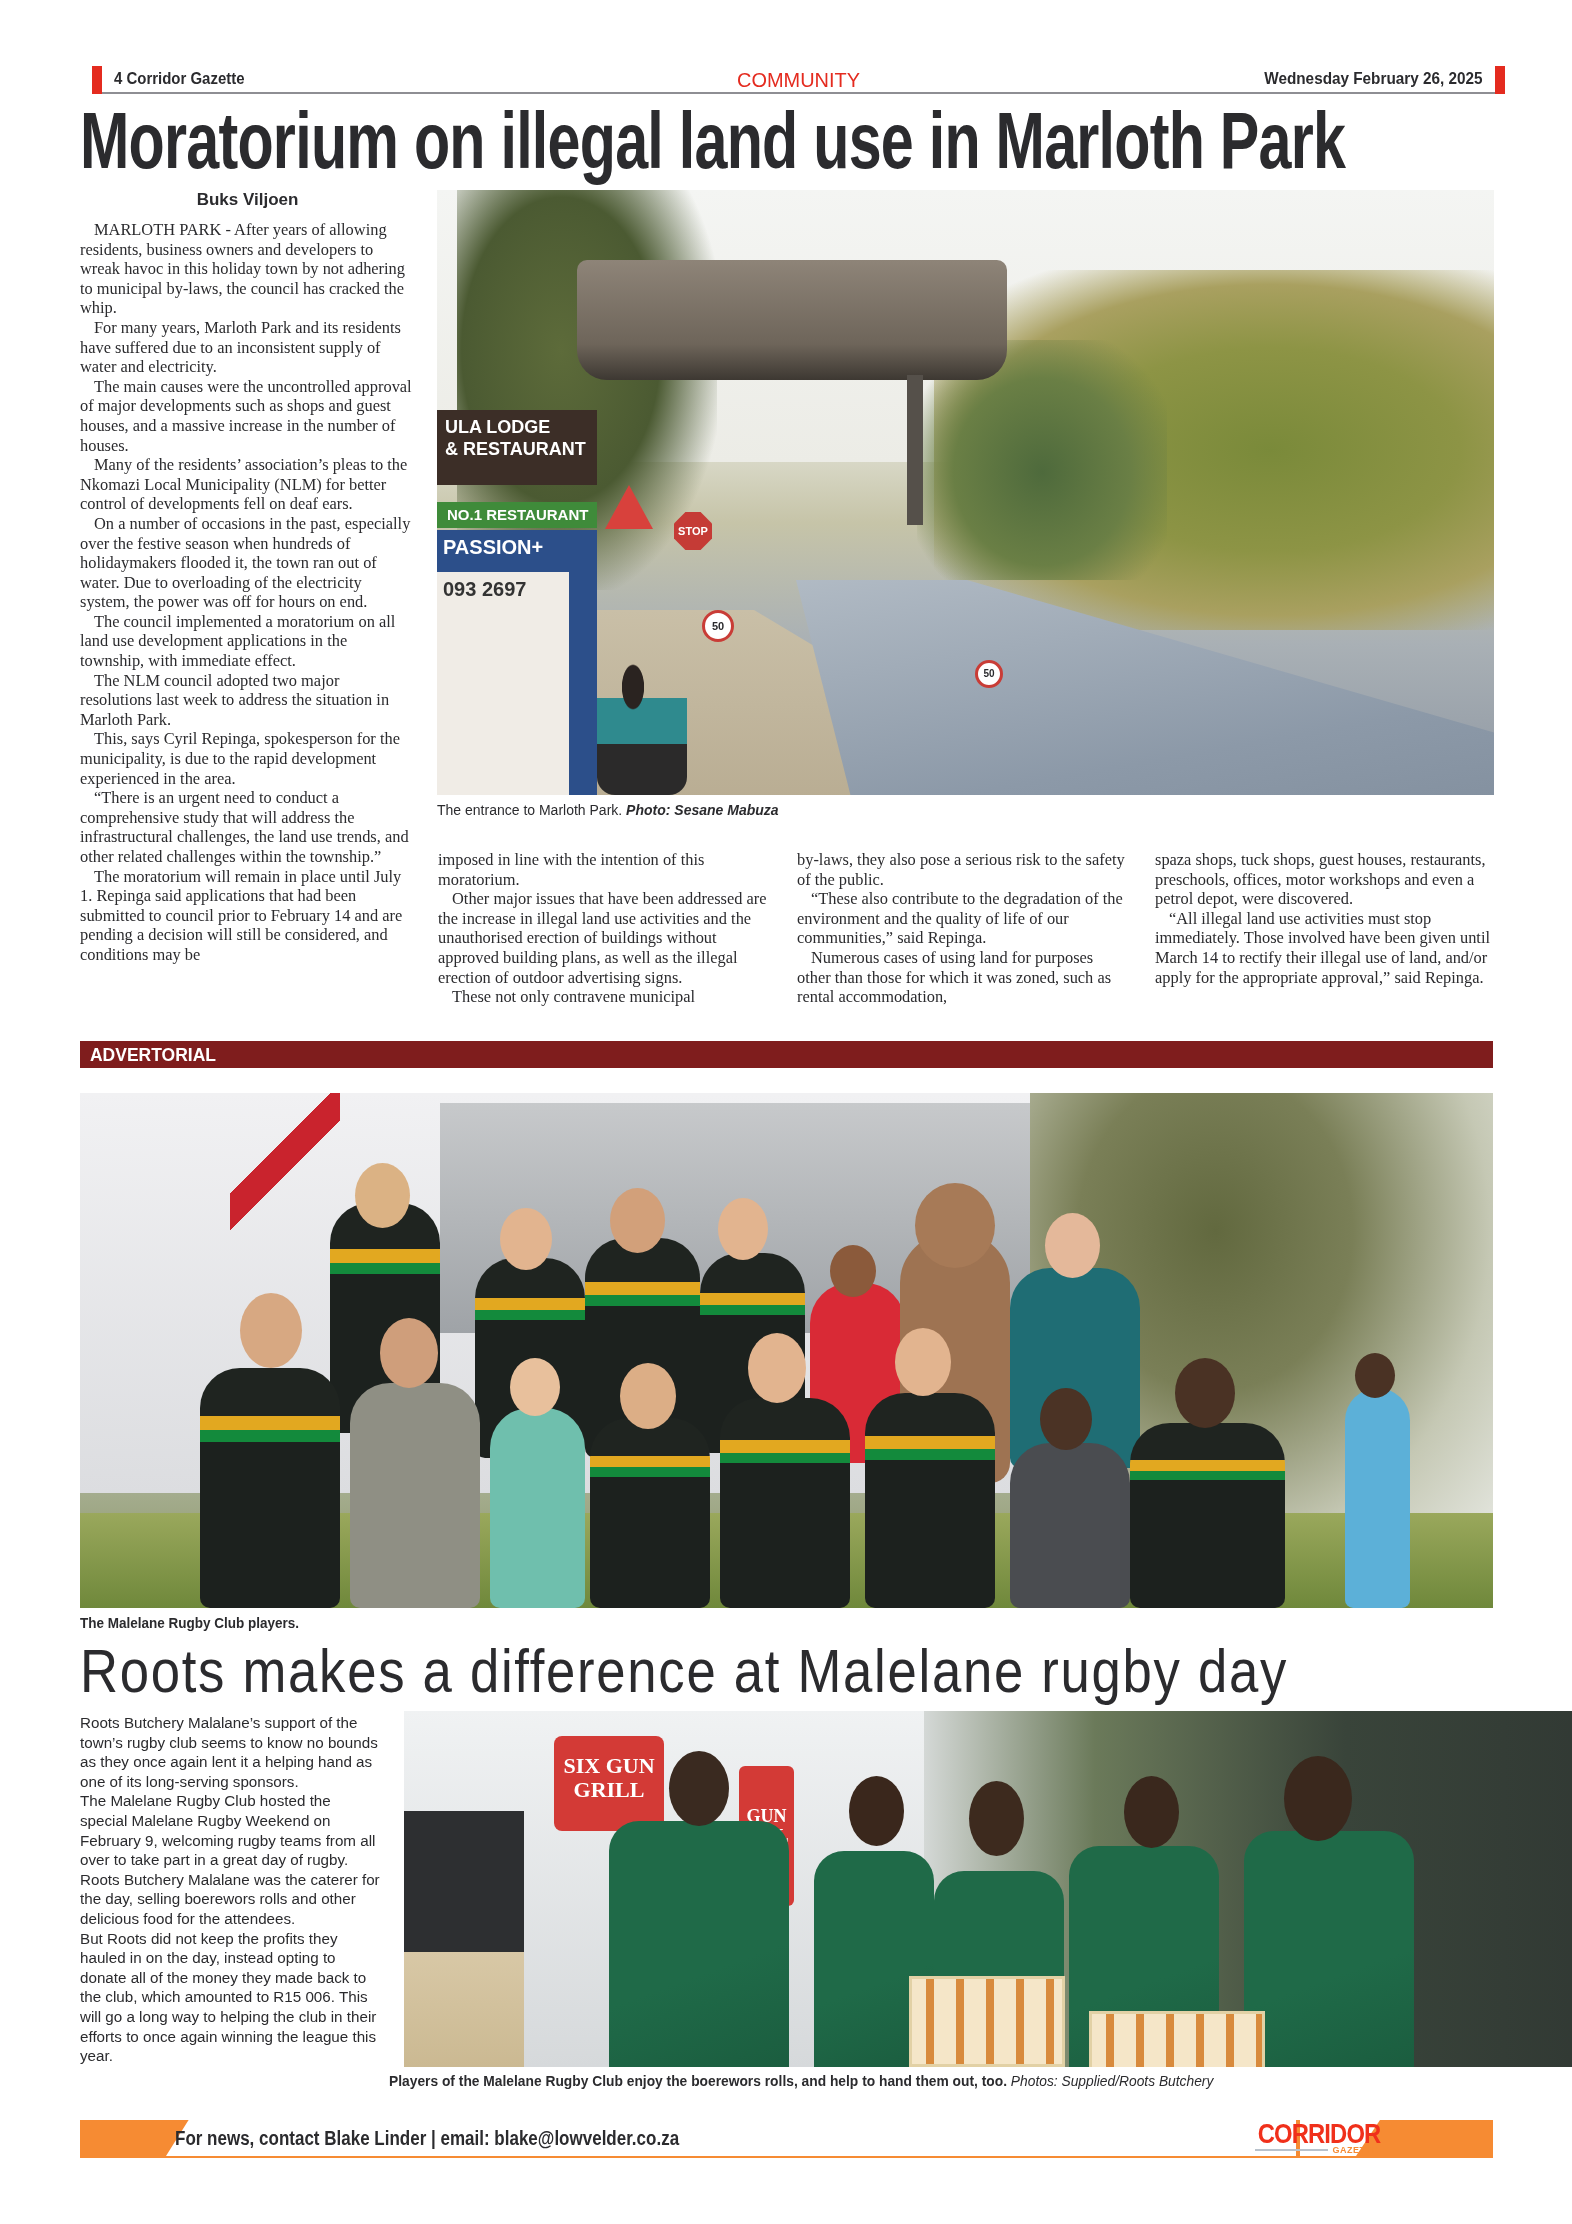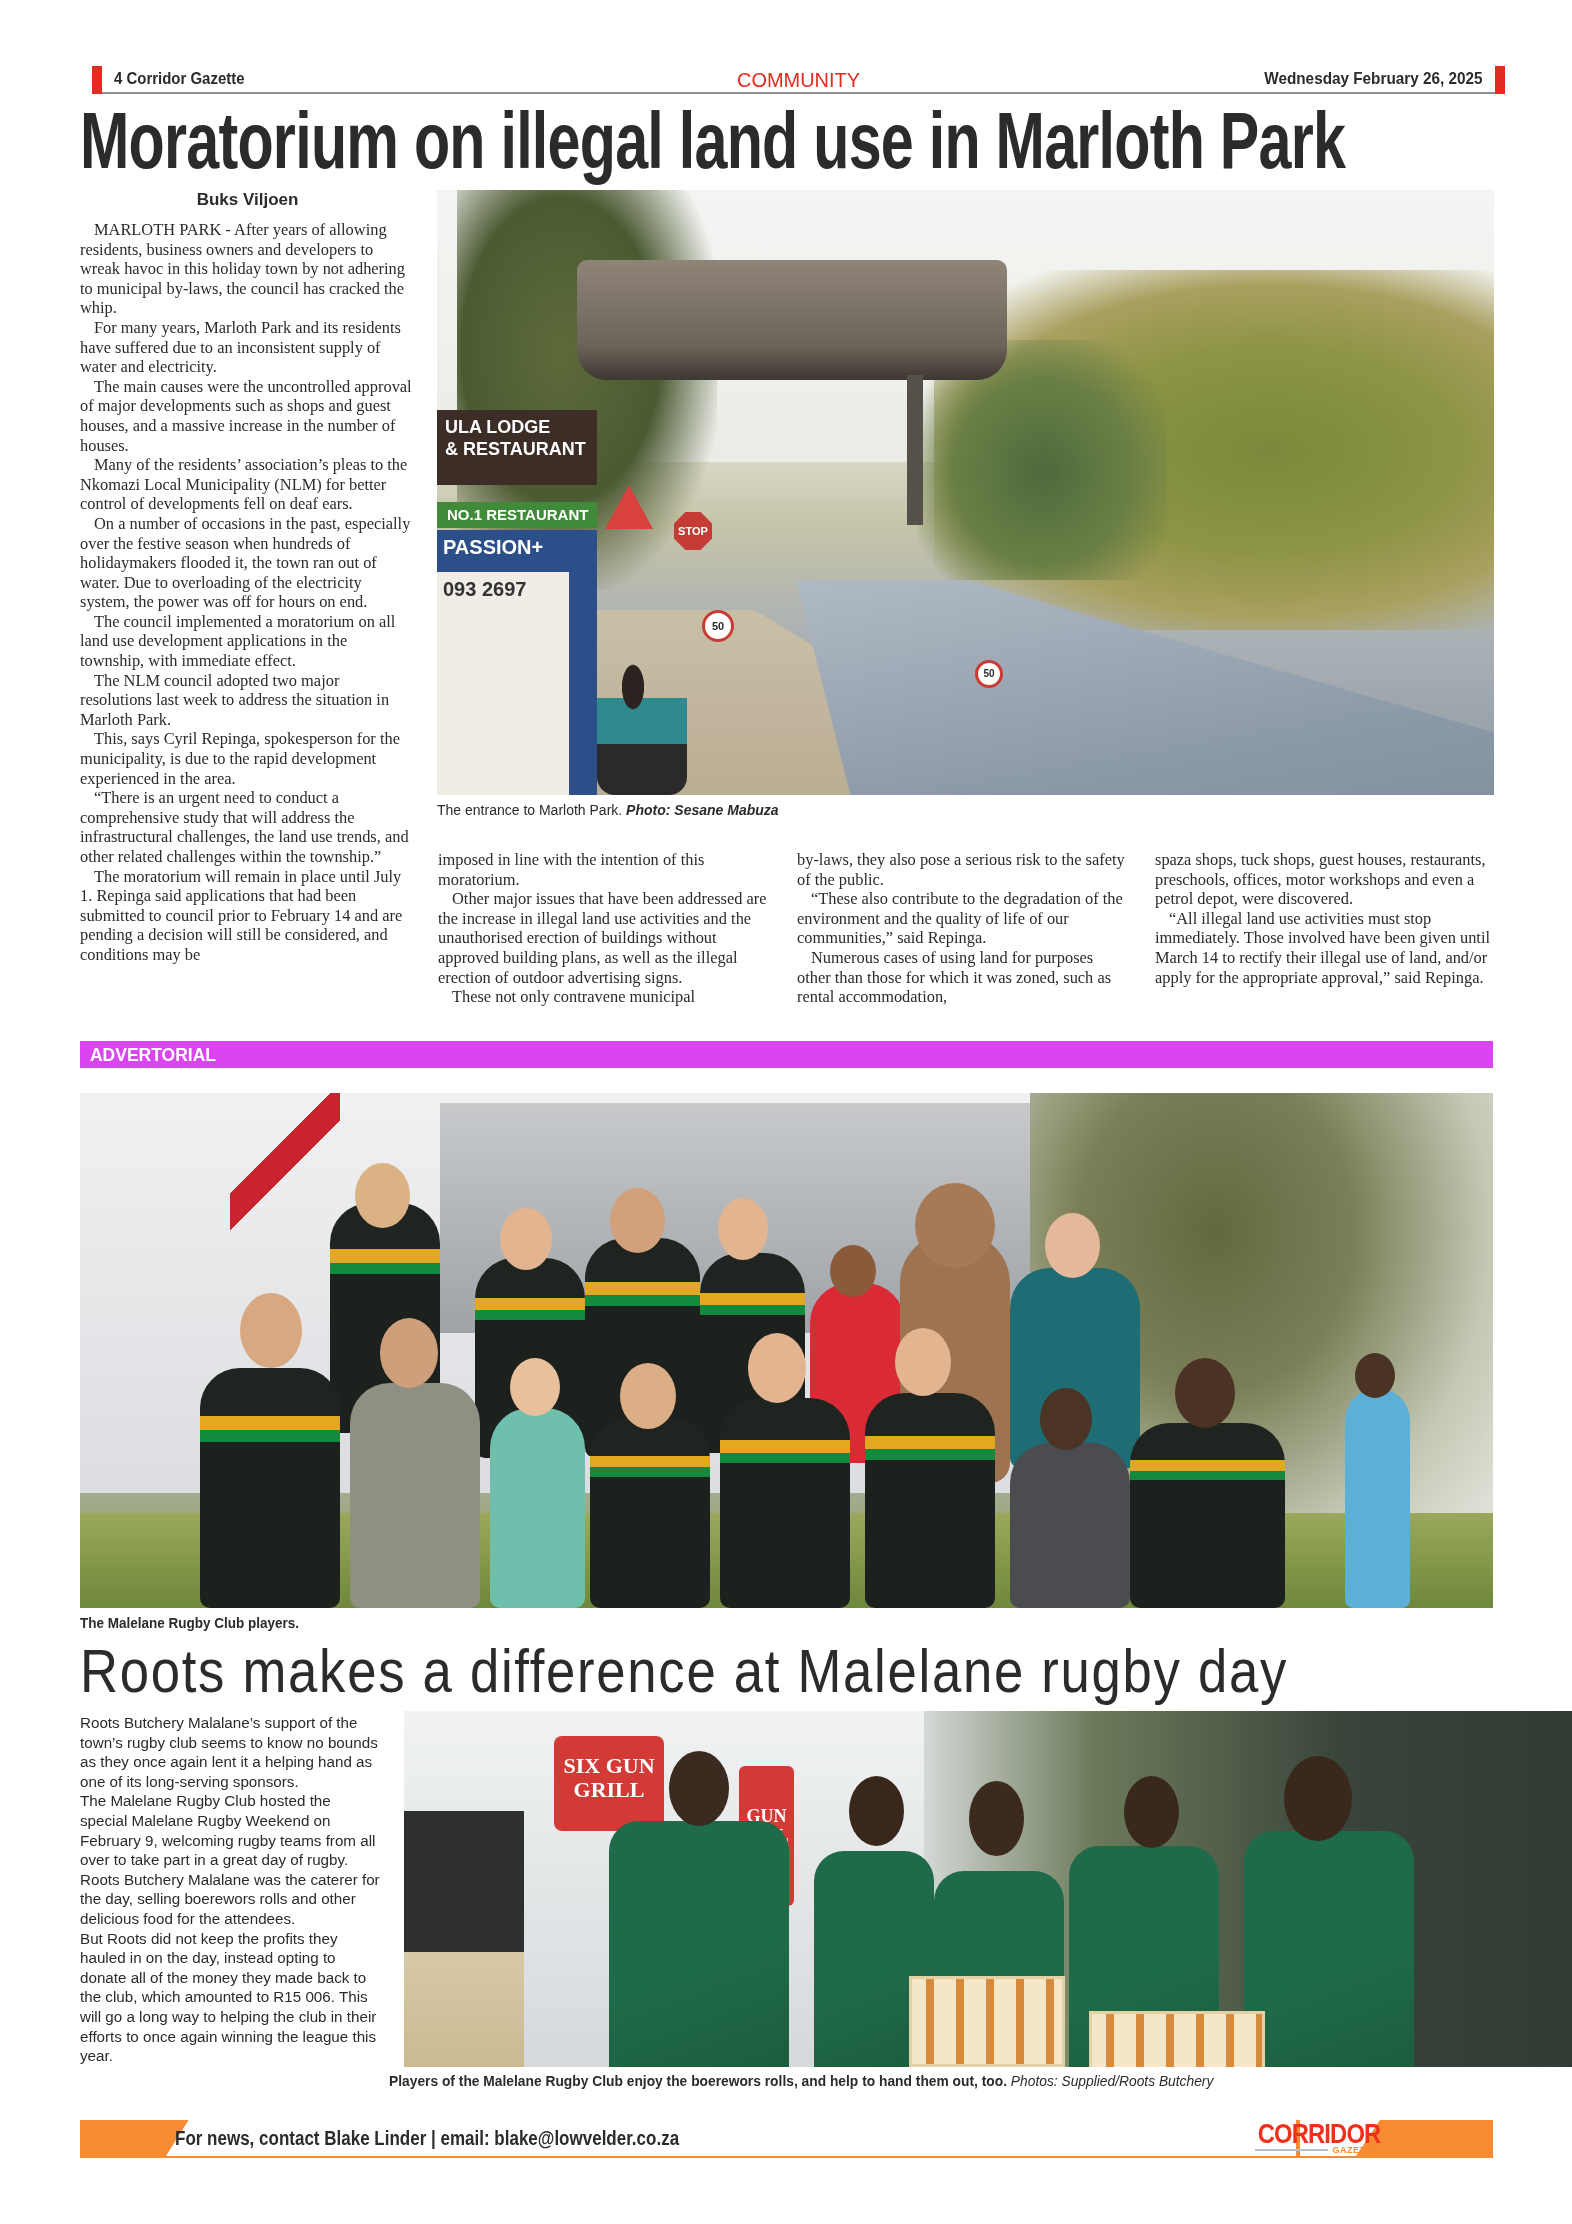--- a/index.html
+++ b/index.html
@@ -44,21 +44,21 @@
     .photo1 .stop { position:absolute; left:237px; top:322px; width:38px; height:38px; background:#c53b36; color:#fff; font-size:11px; font-weight:bold; line-height:38px; text-align:center; clip-path: polygon(30% 0,70% 0,100% 30%,100% 70%,70% 100%,30% 100%,0 70%,0 30%); }
     .photo1 .yield { position:absolute; left:168px; top:295px; width:0; height:0; border-left:24px solid transparent; border-right:24px solid transparent; border-bottom:44px solid #d8413c; }
     .photo1 .sign50a { position:absolute; left:265px; top:420px; width:26px; height:26px; border-radius:50%; background:#fff; border:3px solid #c93c36; font-size:11px; font-weight:bold; line-height:26px; text-align:center; }
     .photo1 .sign50b { position:absolute; left:538px; top:470px; width:22px; height:22px; border-radius:50%; background:#fff; border:3px solid #c93c36; font-size:10px; font-weight:bold; line-height:22px; text-align:center; }
     .photo1 .man { position:absolute; left:160px; top:470px; width:90px; height:135px; background: radial-gradient(ellipse at 40% 20%, #2a2320 0 14%, transparent 15%), linear-gradient(180deg, transparent 28%, #2f8a8e 28%, #2f8a8e 62%, #2b2a2a 62%); border-radius: 18px; }
 
     .caption1 { left: 437px; top: 802px; width: 1057px; font-size: 14px; color: #2b2b2e; }
     .caption1 .credit { font-weight: bold; font-style: italic; }
 
     
-    .adv-bar { left: 80px; top: 1041px; width: 1413px; height: 27px; background: #d946ef; }
+    .adv-bar { left: 80px; top: 1041px; width: 1413px; height: 27px; background: #7f1d1d; }
     .adv-bar span { position:absolute; left: 10px; top: 3px; color:#fff; font-weight:bold; font-size:19px; transform: scaleX(0.92); transform-origin:left; }
 
     
     .photo2 { left: 80px; top: 1093px; width: 1413px; height: 515px; overflow:hidden; background: linear-gradient(180deg,#e8ecef 0%, #d9dde0 40%, #9aa37e 85%, #7f9152 100%); }
     .photo2 .truck { position:absolute; left:0; top:0; width:960px; height:400px; background: linear-gradient(180deg,#f1f1f3,#dcdde0); }
     .photo2 .truck-window { position:absolute; left:360px; top:10px; width:600px; height:230px; background: linear-gradient(180deg,#c7c9cb,#9fa3a7); }
     .photo2 .truck-red { position:absolute; left:150px; top:0; width:110px; height:140px; background: linear-gradient(135deg, transparent 40%, #c9232d 40%, #c9232d 55%, transparent 55%); }
     .photo2 .tree { position:absolute; left:950px; top:0; width:463px; height:460px; background: radial-gradient(ellipse at 40% 30%, #62693f 0%, #7a7f57 35%, #c5c8b4 70%, #e7e9e3 100%); }
     .photo2 .grass { position:absolute; left:0; top:420px; width:100%; height:95px; background: linear-gradient(180deg,#9aa85c,#6f883b); }
     .photo2 .team-back { position:absolute; left:230px; top:70px; width:880px; height:250px; }

